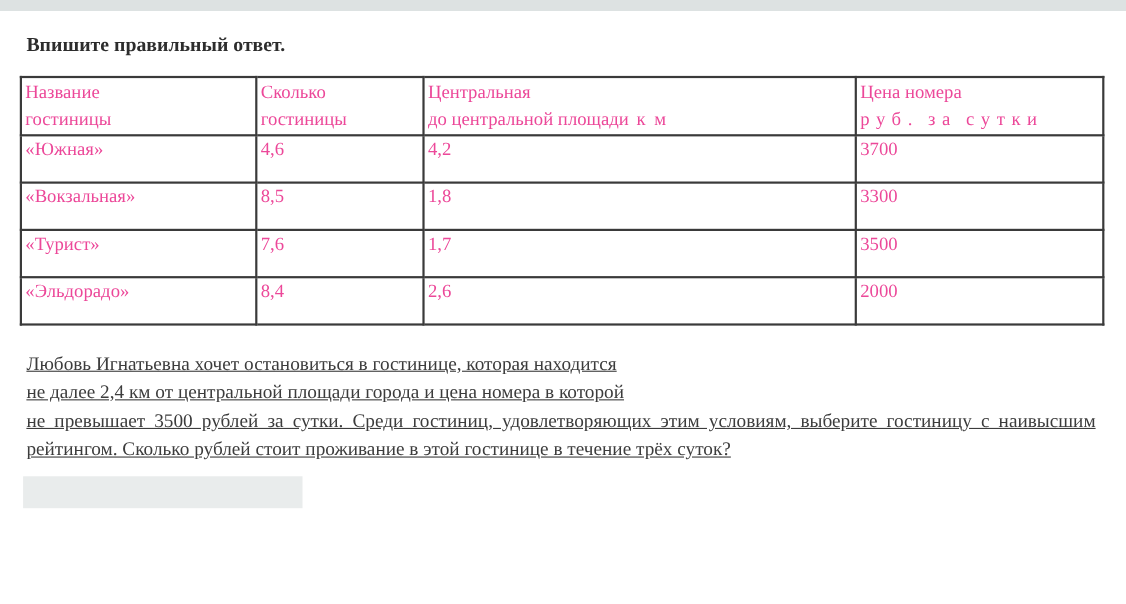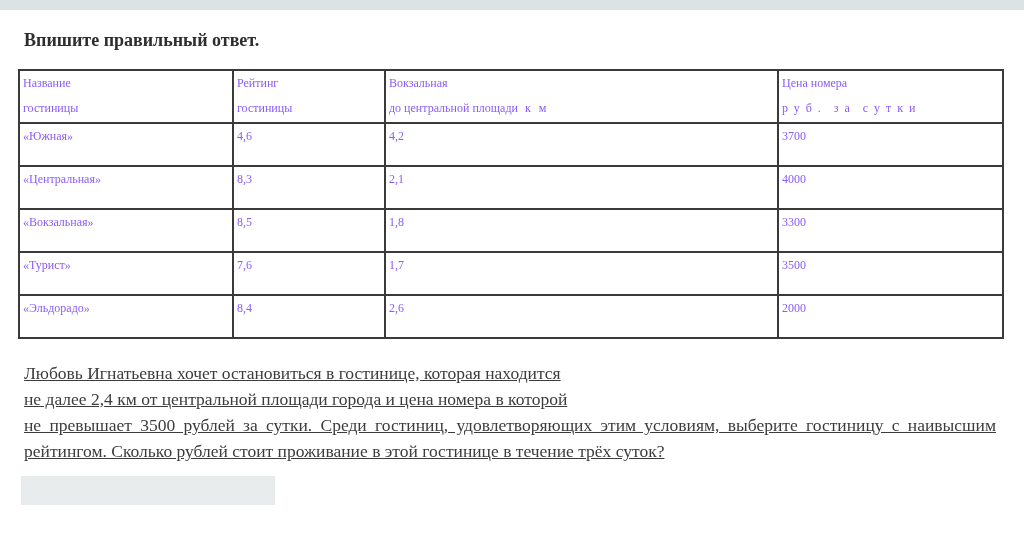--- a/index.html
+++ b/index.html
@@ -33,22 +33,22 @@
     text-align: justify;
     margin-top: 21px;
     max-width: 982px;
     text-decoration: underline;
   }
   table.hotels {
     border-collapse: collapse;
     table-layout: fixed;
     width: 984px;
     margin: 17px 0 0 -6px;
-    font-size: 12px;
-    color: #8b5cf6;
+    font-size: 17px;
+    color: #ec4899;
   }
   table.hotels td {
     border: 2px solid #3a3a3a;
     text-align: left;
     vertical-align: top;
     padding: 0 2px 1px 3px;
     font-weight: normal;
     white-space: nowrap;
     overflow: hidden;
   }
@@ -83,37 +83,31 @@
   <table class="hotels">
     <colgroup>
       <col style="width:214px">
       <col style="width:152px">
       <col style="width:393px">
       <col style="width:225px">
     </colgroup>
     <thead>
       <tr>
         <td><span>Название</span><br><span>гостиницы</span></td>
-        <td><span>Рейтинг</span><br><span>гостиницы</span></td>
-        <td><span>Вокзальная</span><br><span>до центральной площади</span><span class="unit-km">км</span></td>
+        <td><span>Сколько</span><br><span>гостиницы</span></td>
+        <td><span>Центральная</span><br><span>до центральной площади</span><span class="unit-km">км</span></td>
         <td><span>Цена номера</span><br><span class="unit-rub">руб. за сутки</span></td>
       </tr>
     </thead>
     <tbody>
       <tr>
         <td>«Южная»</td>
         <td>4,6</td>
         <td>4,2</td>
         <td>3700</td>
-      </tr>
-      <tr>
-        <td>«Центральная»</td>
-        <td>8,3</td>
-        <td>2,1</td>
-        <td>4000</td>
       </tr>
       <tr>
         <td>«Вокзальная»</td>
         <td>8,5</td>
         <td>1,8</td>
         <td>3300</td>
       </tr>
       <tr>
         <td>«Турист»</td>
         <td>7,6</td>

